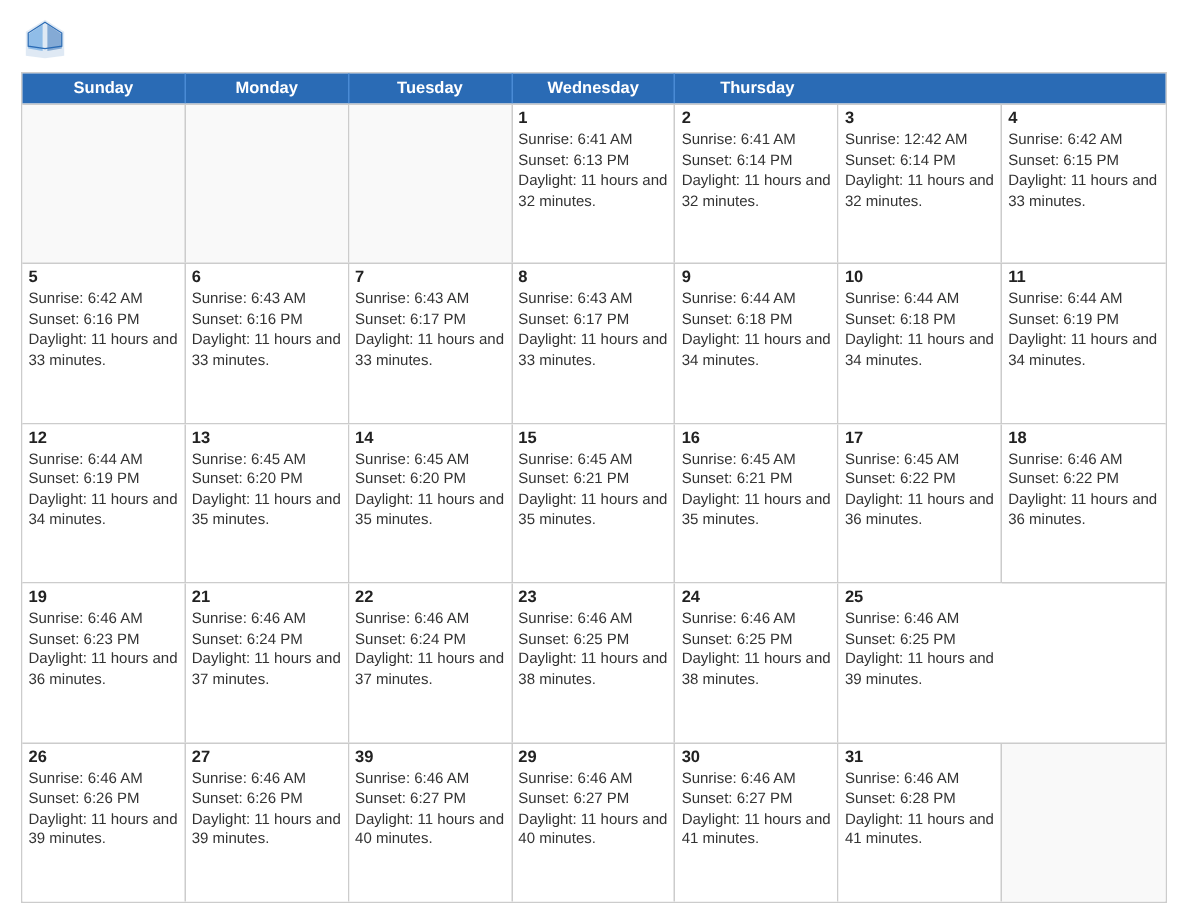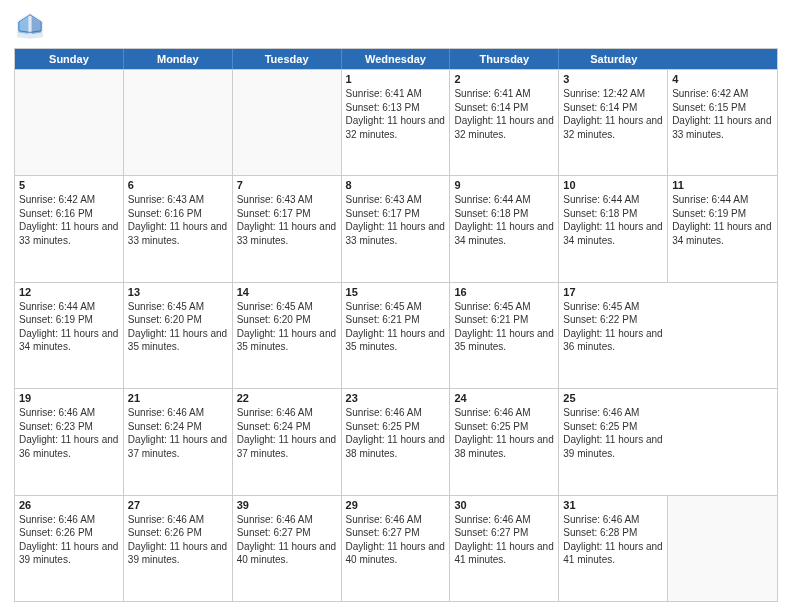--- a/index.html
+++ b/index.html
@@ -138,21 +138,20 @@
     </div>
   </div>
 
   <div class="calendar">
     <div class="cal-header">
     <div class="cal-header-cell">Sunday</div>
         <div class="cal-header-cell">Monday</div>
         <div class="cal-header-cell">Tuesday</div>
         <div class="cal-header-cell">Wednesday</div>
         <div class="cal-header-cell">Thursday</div>
-        <div class="cal-header-cell">Saturday</div>
       </div>
     <div class="cal-body">
     <div class="cal-row">
           <div class="cal-cell empty"></div>
           <div class="cal-cell empty"></div>
           <div class="cal-cell empty"></div>
           <div class="cal-cell">
             <span class="day-num">1</span>
             <div class="cell-info">Sunrise: 6:41 AM
 Sunset: 6:13 PM
@@ -268,20 +267,27 @@
 Daylight: 11 hours
 and 35 minutes.</div>
           </div>
           <div class="cal-cell">
             <span class="day-num">17</span>
             <div class="cell-info">Sunrise: 6:45 AM
 Sunset: 6:22 PM
 Daylight: 11 hours
 and 36 minutes.</div>
           </div>
+          <div class="cal-cell">
+            <span class="day-num">18</span>
+            <div class="cell-info">Sunrise: 6:46 AM
+Sunset: 6:22 PM
+Daylight: 11 hours
+and 36 minutes.</div>
+          </div>
         </div>
         <div class="cal-row">
           <div class="cal-cell">
             <span class="day-num">19</span>
             <div class="cell-info">Sunrise: 6:46 AM
 Sunset: 6:23 PM
 Daylight: 11 hours
 and 36 minutes.</div>
           </div>
           <div class="cal-cell">

